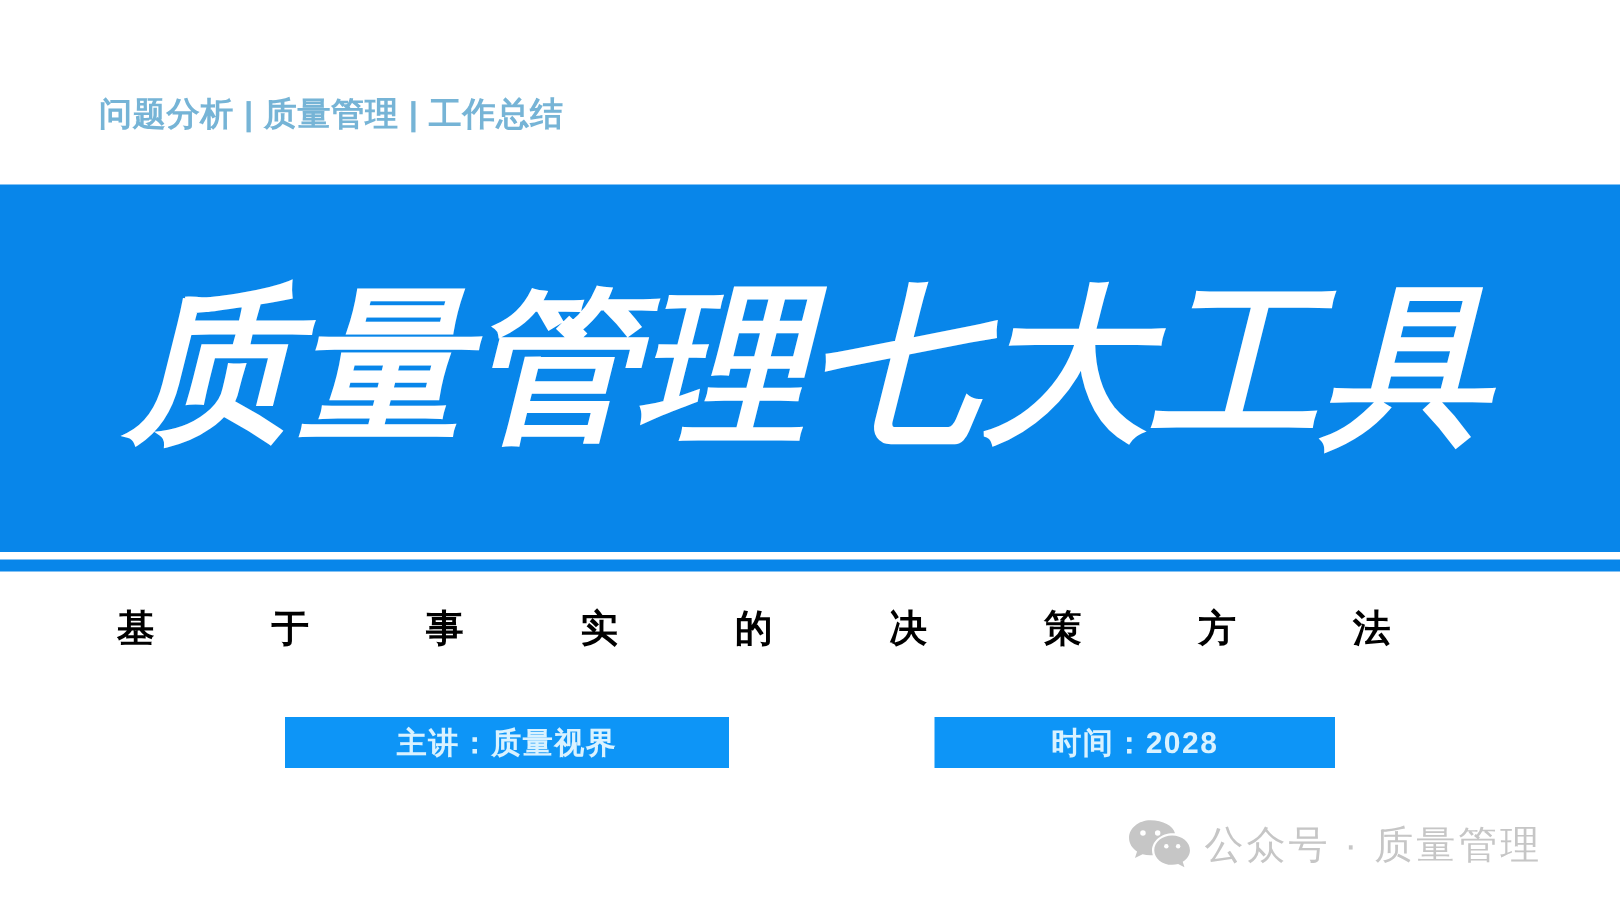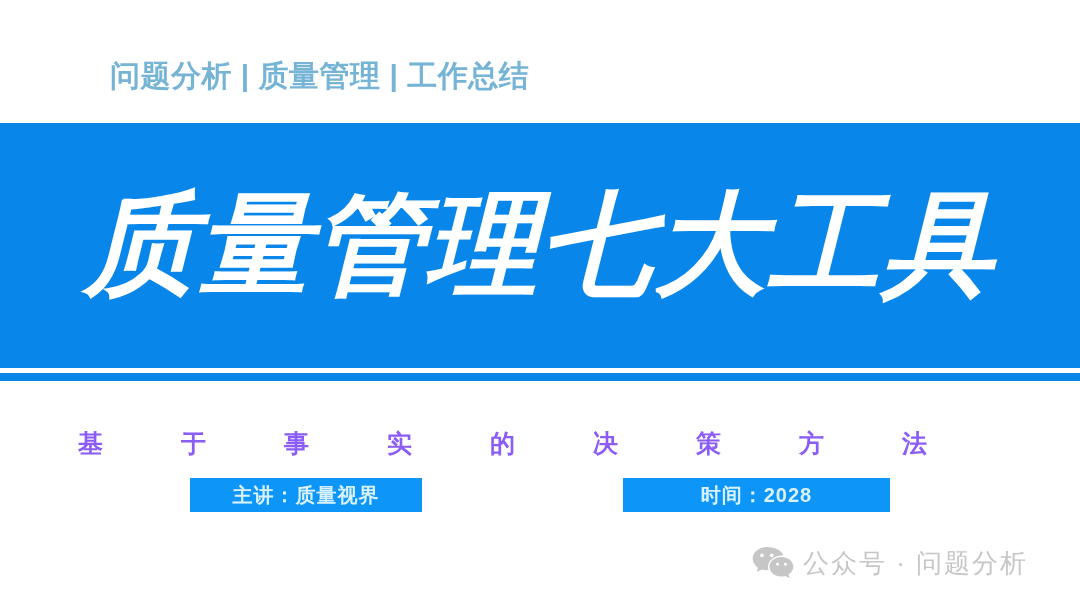--- a/index.html
+++ b/index.html
@@ -22,27 +22,26 @@
     height: 607px;
     background: #ffffff;
     overflow: hidden;
   }
 
   
   .eyebrow {
     position: absolute;
     left: 66px;
     top: 60px;
-    font-size: 30px;
+    font-size: 22px;
     font-weight: 600;
     letter-spacing: 0.5px;
     color: #76b4d6;
     white-space: nowrap;
     line-height: 32px;
-    margin-left: 44px;
   }
 
   
   .title-band {
     position: absolute;
     left: 0;
     top: 123px;
     width: 1080px;
     height: 245px;
     background: #0886ea;
@@ -75,46 +74,45 @@
 
   
   .subtitle {
     position: absolute;
     left: 0;
     top: 402px;
     width: 925px;
     text-align: center;
     font-size: 25px;
     font-weight: 600;
-    color: #8b5cf6;
+    color: #000000;
     letter-spacing: 78px;
     text-indent: 78px;
     line-height: 34px;
     white-space: nowrap;
-    margin-top: 24px;
   }
 
   
   .badge {
     position: absolute;
     top: 478px;
     height: 34px;
     background: #0d95f7;
     display: flex;
     align-items: center;
     justify-content: center;
     color: #d9f2ff;
     font-size: 20px;
     font-weight: 600;
     letter-spacing: 1px;
     white-space: nowrap;
   }
   .badge-speaker {
     left: 190px;
-    width: 232px;
+    width: 296px;
   }
   .badge-date {
     left: 623px;
     width: 267px;
   }
 
   
   .watermark {
     position: absolute;
     left: 752px;
@@ -164,16 +162,16 @@
 
   <div class="watermark">
     <svg class="wechat-icon" viewBox="0 0 48 40" aria-hidden="true">
       <path fill="#c6c6c6" d="M17.2 1.6C8.1 1.6 0.8 7.6 0.8 15c0 4.2 2.4 7.9 6.1 10.3l-1.6 5 5.8-2.9c1.9 0.5 3.9 0.8 6.1 0.8 0.6 0 1.1 0 1.7-0.1-0.4-1.1-0.6-2.3-0.6-3.5 0-7.3 7.1-13.2 15.8-13.2 0.6 0 1.2 0 1.7 0.1C34.4 5.8 26.6 1.6 17.2 1.6z"></path>
       <ellipse fill="#ffffff" cx="11.4" cy="11.3" rx="2.1" ry="2.1"></ellipse>
       <ellipse fill="#ffffff" cx="22.6" cy="11.3" rx="2.1" ry="2.1"></ellipse>
       <path fill="#c6c6c6" d="M47.2 24.3c0-6.2-6.1-11.2-13.6-11.2s-13.6 5-13.6 11.2 6.1 11.2 13.6 11.2c1.6 0 3.1-0.2 4.6-0.6l4.8 2.5-1.3-4.2C45 31.1 47.2 27.9 47.2 24.3z"></path>
       <ellipse fill="#ffffff" cx="29.2" cy="21.4" rx="1.7" ry="1.7"></ellipse>
       <ellipse fill="#ffffff" cx="38.2" cy="21.4" rx="1.7" ry="1.7"></ellipse>
     </svg>
-    <span class="watermark-text">公众号 · 问题分析</span>
+    <span class="watermark-text">公众号 · 质量管理</span>
   </div>
 
 </div>
 
 </body></html>

